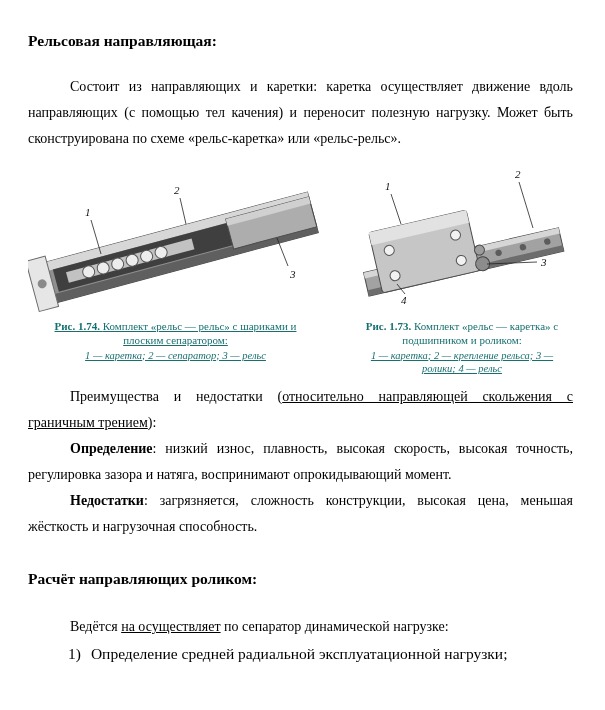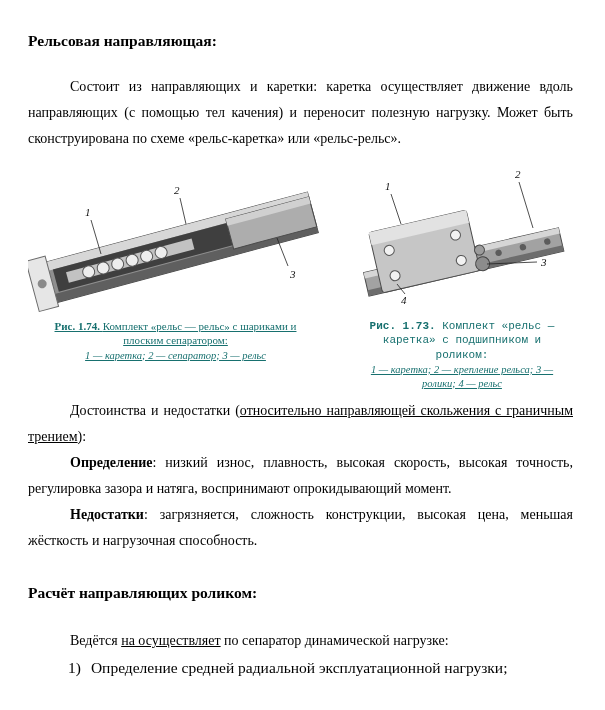--- a/index.html
+++ b/index.html
@@ -43,21 +43,21 @@
   }
   figure { text-align: center; }
   .fig-img { display: block; margin: 0 auto; }
   figcaption {
     font-size: 11px;
     line-height: 1.3;
     color: var(--caption-color);
     margin: 5px auto 0 auto;
   }
   .fig1 figcaption { width: 252px; text-decoration: underline; }
-  .fig2 figcaption { width: 205px; font-family: Liberation Mono, monospace; }
+  .fig2 figcaption { width: 205px; }
   .fig-label { font-weight: bold; }
   .fig-legend {
     font-style: italic;
     font-size: 10.5px;
     line-height: 1.3;
     color: var(--caption-color);
     margin: 1px auto 0 auto;
   }
   .fig1 .fig-legend { width: 250px; text-decoration: underline; }
   .fig2 .fig-legend { width: 215px; text-decoration: underline; }
@@ -152,21 +152,21 @@
       </svg>
       <figcaption>
         <span class="fig-label">Рис. 1.73.</span>
         <span>Комплект «рельс — каретка» с подшипником и роликом:</span>
       </figcaption>
       <div class="fig-legend">1 — каретка; 2 — крепление рельса; 3 — ролики; 4 — рельс</div>
     </figure>
 
   </div>
 
-  <p class="body indent"><span>Достоинства и недостатки (</span><span class="u">относительно направляющей скольжения с граничным трением</span><span>):</span></p>
+  <p class="body indent"><span>Преимущества и недостатки (</span><span class="u">относительно направляющей скольжения с граничным трением</span><span>):</span></p>
 
   <p class="body indent"><span class="term">Определение</span><span>: низкий износ, плавность, высокая скорость, высокая точность, регулировка зазора и натяга, воспринимают опрокидывающий момент.</span></p>
 
   <p class="body indent"><span class="term">Недостатки</span><span>: загрязняется, сложность конструкции, высокая цена, меньшая жёсткость и нагрузочная способность.</span></p>
 
   <div class="h2">Расчёт направляющих роликом:</div>
 
   <p class="body indent calc-para"><span>Ведётся </span><span class="u">на осуществляет</span><span> по сепаратор динамической нагрузке:</span></p>
 
   <p class="list-item"><span class="list-marker">1)</span><span>Определение средней радиальной эксплуатационной нагрузки;</span></p>

